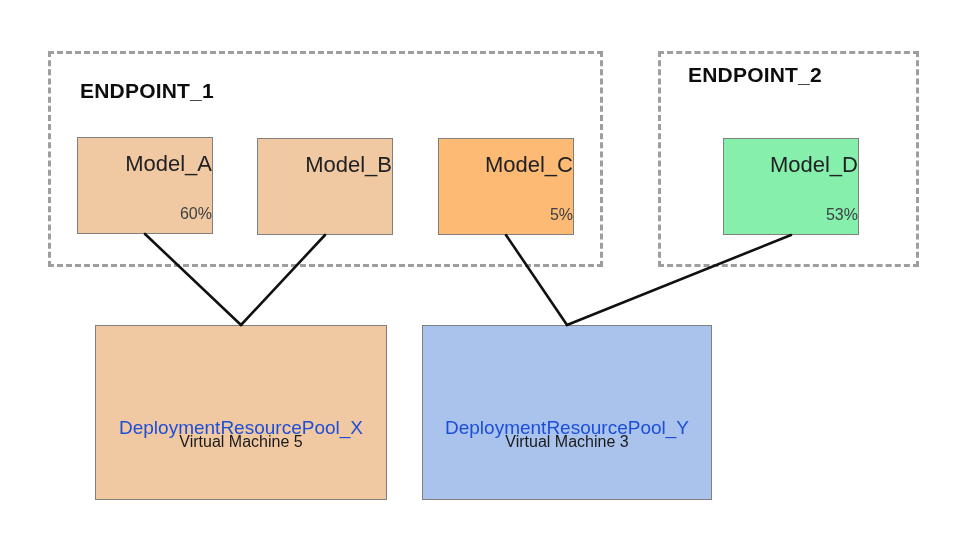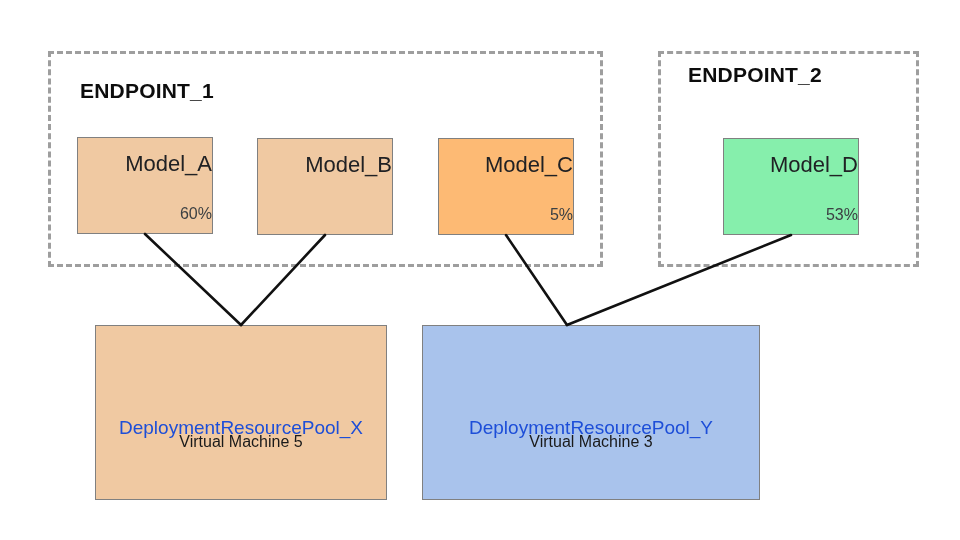--- a/index.html
+++ b/index.html
@@ -95,21 +95,21 @@
   
   #ep1 { left: 48px;  top: 51px; width: 555px; height: 216px; }
   #ep2 { left: 658px; top: 51px; width: 261px; height: 216px; }
   #ep1-label { left: 80px;  top: 79px; }
   #ep2-label { left: 688px; top: 63px; }
   #m0 { left: 77px;  top: 137px; }
   #m1 { left: 257px; top: 138px; }
   #m2 { left: 438px; top: 138px; }
   #m3 { left: 723px; top: 138px; }
   #p0 { left: 95px;  top: 325px; }
-  #p1 { left: 422px; top: 325px; width: 338px; }
+  #p1 { left: 422px; top: 325px; width: 290px; }
 </style>
 </head>
 <body>
 
 <div id="canvas">
 
   <div id="ep1" class="endpoint-box"></div>
   <div id="ep1-label" class="endpoint-label">ENDPOINT_1</div>
 
   <div id="ep2" class="endpoint-box"></div>

